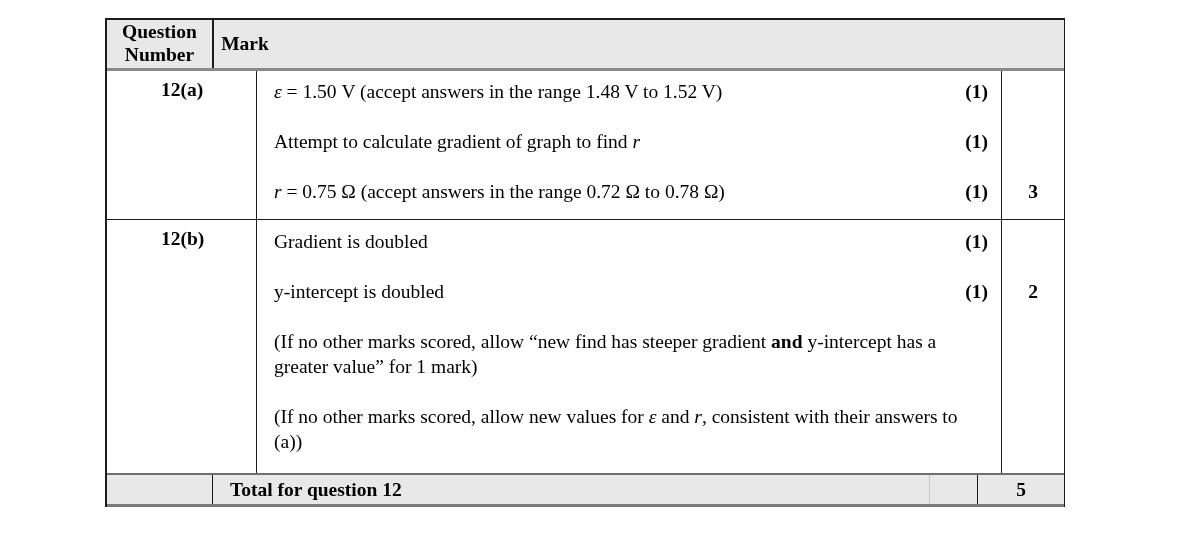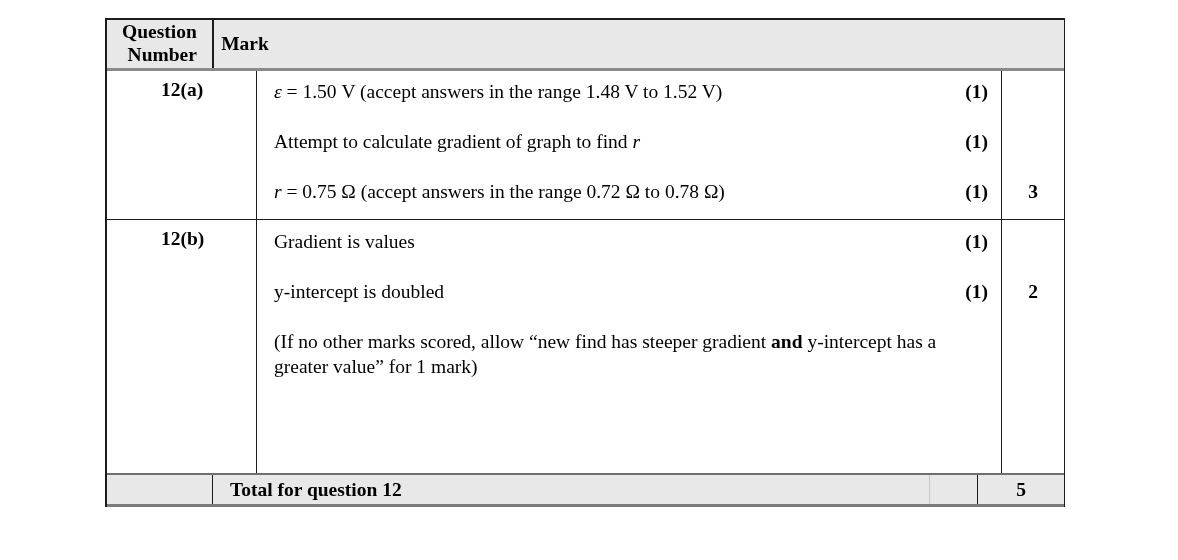--- a/index.html
+++ b/index.html
@@ -31,21 +31,21 @@
   .hdr {
     display: flex;
     height: 51px;
     background: #e8e8e8;
     border-bottom: 3px solid #8a8a8a;
     box-sizing: border-box;
     font-weight: bold;
   }
   .hdr .cell-q {
     display: flex; align-items: center; justify-content: center;
-    text-align: right; white-space: pre-line; line-height: 1.16;
+    text-align: center; white-space: pre-line; line-height: 1.16;
   }
   .hdr .cell-a, .hdr .cell-m { display: flex; align-items: center; justify-content: center; }
 
   .row { display: flex; box-sizing: border-box; background: #ffffff; padding-left: 44px; }
   .row-a { height: 148px; }
   .row-b { height: 254px; border-top: 1px solid #1c1c1c; }
 
   .q-label { padding: 8px 4px 0 10px; font-weight: bold; }
   .ans { padding: 8px 13px 0 17px; overflow: hidden; }
   .ans-b { padding-top: 9px; }
@@ -102,29 +102,33 @@
       </div>
       <div class="cell-m markcell">
         <div class="mark-num" style="top:108px;">3</div>
       </div>
     </div>
 
     <div class="row row-b">
       <div class="cell-q q-label">12(b)</div>
       <div class="cell-a ans ans-b">
         <div class="ans-item">
-          <span class="ans-text"><span>Gradient is values</span></span>
+          <span class="ans-text"><span>Gradient is doubled</span></span>
           <span class="pt">(1)</span>
         </div>
         <div class="ans-item">
           <span class="ans-text"><span>y-intercept is doubled</span></span>
           <span class="pt">(1)</span>
         </div>
         <div class="ans-item">
           <span class="ans-text"><span>(If no other marks scored, allow “new find has steeper gradient </span><span style="font-weight: bold;">and</span><span> y-intercept has a greater value” for 1 mark)</span></span>
+          <span class="pt"></span>
+        </div>
+        <div class="ans-item">
+          <span class="ans-text"><span>(If no other marks scored, allow new values for </span><span style="font-style: italic;">ε</span><span> and </span><span style="font-style: italic;">r</span><span>, consistent with their answers to (a))</span></span>
           <span class="pt"></span>
         </div>
       </div>
       <div class="cell-m markcell">
         <div class="mark-num" style="top:59px;">2</div>
       </div>
     </div>
 
     <div class="total-row">
       <div class="cell-q"></div>

